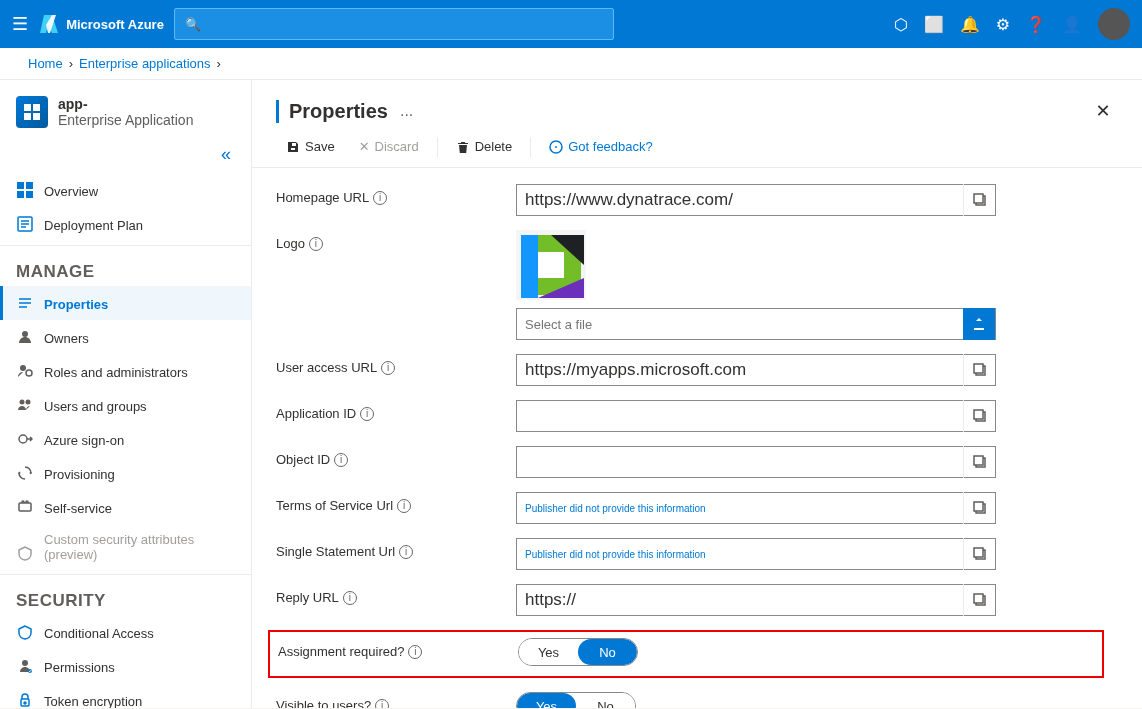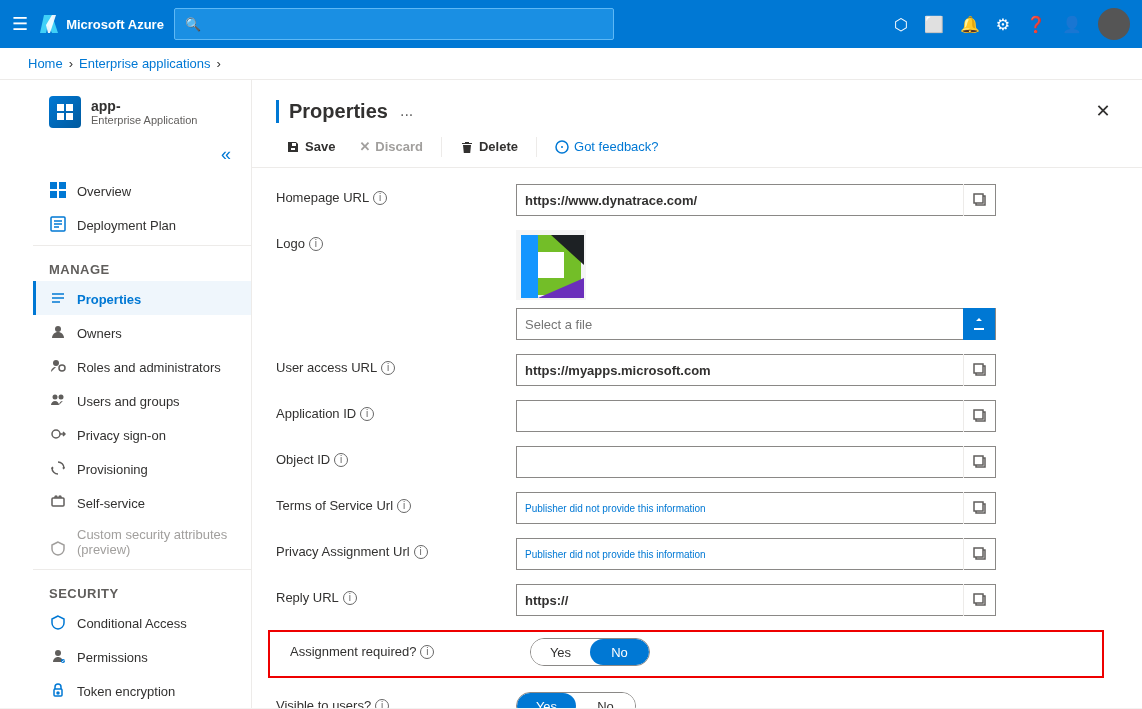--- a/index.html
+++ b/index.html
@@ -64,40 +64,39 @@
       height: calc(709px - 48px - 33px);
     }
 
     
     .sidebar {
       width: 252px;
       background: white;
       border-right: 1px solid #edebe9;
       overflow-y: auto;
       flex-shrink: 0;
-      padding-left: 33px;
     }
     .sidebar-app-header {
       padding: 16px 16px 12px;
       display: flex;
       align-items: center;
       gap: 10px;
     }
     .sidebar-app-icon {
       width: 32px;
       height: 32px;
       background: linear-gradient(135deg, #0078d4, #005a9e);
       border-radius: 4px;
       display: flex;
       align-items: center;
       justify-content: center;
     }
     .sidebar-app-icon svg { width: 20px; height: 20px; fill: white; }
     .sidebar-app-name { font-size: 14px; font-weight: 600; color: #323130; }
-    .sidebar-app-sub { font-size: 11px; color: #605e5c; }
+    .sidebar-app-sub { font-size: 14px; color: #605e5c; }
 
     .sidebar-collapse-btn {
       padding: 4px 8px;
       cursor: pointer;
       color: #0078d4;
       font-size: 18px;
       text-align: right;
       padding-right: 12px;
     }
 
@@ -115,21 +114,21 @@
     .sidebar-nav-item.active::before {
       content: '';
       position: absolute;
       left: 0; top: 0; bottom: 0;
       width: 3px;
       background: #0078d4;
     }
     .sidebar-nav-icon { width: 18px; height: 18px; display: flex; align-items: center; justify-content: center; flex-shrink: 0; }
     .sidebar-section-label {
       padding: 12px 16px 4px;
-      font-size: 13px;
+      font-size: 17px;
       font-weight: 600;
       color: #605e5c;
       text-transform: uppercase;
       letter-spacing: 0.5px;
     }
     .sidebar-divider { height: 1px; background: #edebe9; margin: 4px 0; }
 
     
     .content {
       flex: 1;
@@ -178,21 +177,20 @@
       display: flex;
       align-items: center;
       gap: 5px;
       padding: 5px 10px;
       cursor: pointer;
       border: none;
       background: transparent;
       color: #323130;
       font-size: 13px;
       border-radius: 2px;
-      font-weight: bold;
     }
     .toolbar-btn.disabled { color: #a19f9d; cursor: default; }
     .toolbar-divider { width: 1px; height: 20px; background: #edebe9; margin: 0 4px; }
     .feedback-btn {
       display: flex;
       align-items: center;
       gap: 5px;
       padding: 5px 10px;
       cursor: pointer;
       border: none;
@@ -245,25 +243,24 @@
       align-items: center;
       border: 1px solid #8a8886;
       background: white;
       height: 32px;
     }
     .form-input-wrapper input {
       flex: 1;
       border: none;
       outline: none;
       padding: 0 8px;
-      font-size: 13px;
+      font-size: 17px;
       color: #323130;
       height: 100%;
       background: transparent;
-      font-weight: bold;
     }
     .copy-icon {
       width: 32px;
       height: 32px;
       display: flex;
       align-items: center;
       justify-content: center;
       cursor: pointer;
       color: #605e5c;
       border-left: 1px solid #edebe9;
@@ -332,21 +329,21 @@
     }
     .toggle-option.active-yes {
       background: #0078d4;
       color: white;
       border-radius: 20px;
     }
 
     
     .assignment-row {
       border: 2px solid #e00;
-      padding: 6px 20px;
+      padding: 6px 8px;
       margin: 0 14px 14px -8px;
     }
 
     
     .form-content::-webkit-scrollbar { width: 8px; }
     .form-content::-webkit-scrollbar-track { background: #f3f2f1; }
     .form-content::-webkit-scrollbar-thumb { background: #c8c6c4; border-radius: 4px; }
 
     .sidebar::-webkit-scrollbar { width: 4px; }
     .sidebar::-webkit-scrollbar-thumb { background: #c8c6c4; }
@@ -482,21 +479,21 @@
       </div>
       <span>Users and groups</span>
     </div>
     <div class="sidebar-nav-item">
       <div class="sidebar-nav-icon">
         <svg width="16" height="16" viewBox="0 0 16 16" fill="none" stroke="#605e5c" stroke-width="1.5">
             <circle cx="6" cy="8" r="4"></circle>
             <path d="M10 8h5M13 6l2 2-2 2"></path>
           </svg>
       </div>
-      <span>Privacy sign-on</span>
+      <span>Azure sign-on</span>
     </div>
     <div class="sidebar-nav-item">
       <div class="sidebar-nav-icon">
         <svg width="16" height="16" viewBox="0 0 16 16" fill="none" stroke="#605e5c" stroke-width="1.5">
             <path d="M8 2a6 6 0 016 6"></path>
             <path d="M8 14a6 6 0 01-6-6"></path>
             <path d="M13 9l1-1-1-1M3 7l-1 1 1 1"></path>
           </svg>
       </div>
       <span>Provisioning</span>
@@ -713,21 +710,21 @@
                   <rect x="3" y="3" width="9" height="9" fill="none" stroke="#605e5c" stroke-width="1.5"></rect>
                   <rect x="1" y="1" width="9" height="9" fill="white" stroke="#605e5c" stroke-width="1.5"></rect>
                 </svg>
             </div>
           </div>
         </div>
       </div>
 
       <div class="form-row">
         <div class="form-label">
-          <span>Privacy Assignment Url</span>
+          <span>Single Statement Url</span>
           <span class="info-icon">i</span>
         </div>
         <div class="form-control">
           <div class="form-input-wrapper">
             <div style="flex:1; padding: 0 8px; display:flex; align-items:center;">
               <span class="publisher-info">Publisher did not provide this information</span>
             </div>
             <div class="copy-icon">
               <svg width="14" height="14" viewBox="0 0 14 14" fill="#605e5c">
                   <rect x="3" y="3" width="9" height="9" fill="none" stroke="#605e5c" stroke-width="1.5"></rect>

